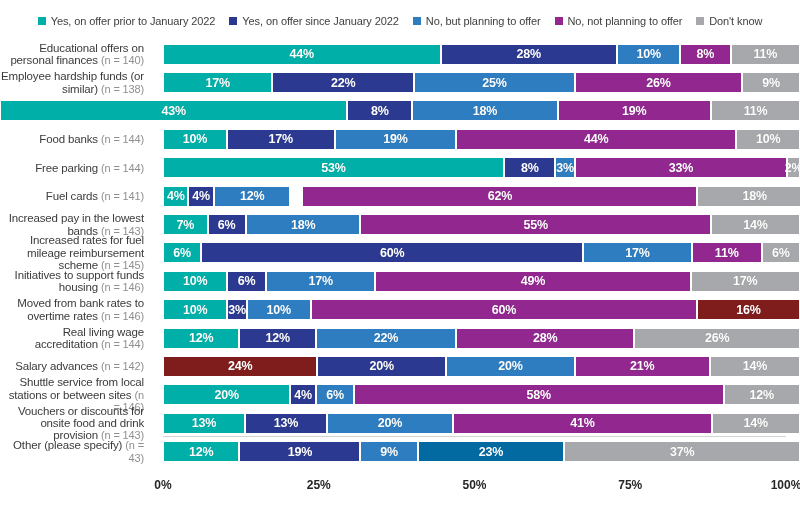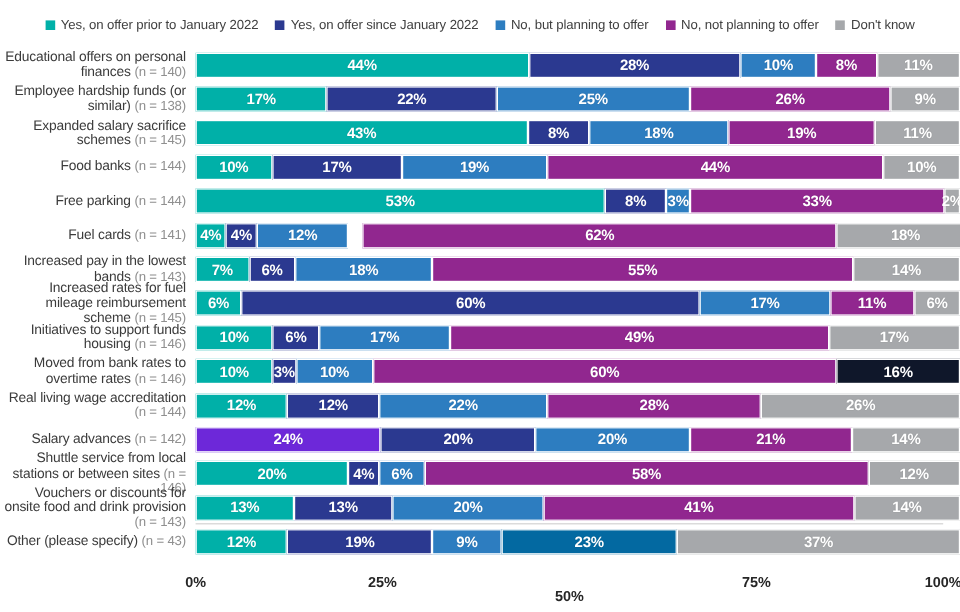--- a/index.html
+++ b/index.html
@@ -58,21 +58,21 @@
   }
   .row {
     display: flex;
     align-items: center;
     height: 28.4px;
     width: 800px;
   }
   .row-label {
     width: 163px;
     flex: 0 0 163px;
-    padding-right: 8px;
+    padding-right: 19px;
     text-align: right;
     font-size: 11.5px;
     line-height: 12.4px;
     color: #3b3b3b;
     letter-spacing: -0.15px;
   }
   .row-label .nval {
     color: #8f8f8f;
     font-size: 11px;
   }
@@ -190,21 +190,20 @@
             </div>
             <div class="seg" title="No, not planning to offer: 26%" style="background: rgb(145, 39, 143); flex: 0 0 26.2626%;">
               <span class="seg-label">26%</span>
             </div>
             <div class="seg" title="Don't know: 9%" style="background: rgb(166, 168, 171); flex: 0 0 9.09091%;">
               <span class="seg-label">9%</span>
             </div>
           </div>
         </div>
         <div class="row">
-          <div class="row-label"><span>Expanded salary sacrifice schemes</span> <span class="nval">(n = 145)</span></div>
           <div class="bar">
             <div class="seg" title="Yes, on offer prior to January 2022: 43%" style="background: rgb(0, 176, 168); flex: 0 0 43.4343%;">
               <span class="seg-label">43%</span>
             </div>
             <div class="seg" title="Yes, on offer since January 2022: 8%" style="background: rgb(43, 57, 144); flex: 0 0 8.08081%;">
               <span class="seg-label">8%</span>
             </div>
             <div class="seg" title="No, but planning to offer: 18%" style="background: rgb(45, 125, 192); flex: 0 0 18.1818%;">
               <span class="seg-label">18%</span>
             </div>
@@ -344,21 +343,21 @@
             </div>
             <div class="seg" title="Yes, on offer since January 2022: 3%" style="background: rgb(43, 57, 144); flex: 0 0 3.0303%;">
               <span class="seg-label">3%</span>
             </div>
             <div class="seg" title="No, but planning to offer: 10%" style="background: rgb(45, 125, 192); flex: 0 0 10.101%;">
               <span class="seg-label">10%</span>
             </div>
             <div class="seg" title="No, not planning to offer: 60%" style="background: rgb(145, 39, 143); flex: 0 0 60.6061%;">
               <span class="seg-label">60%</span>
             </div>
-            <div class="seg" title="Don't know: 16%" style="background: #0f172a; flex: 0 0 16.1616%;">
+            <div class="seg" title="Don't know: 16%" style="background: #7f1d1d; flex: 0 0 16.1616%;">
               <span class="seg-label">16%</span>
             </div>
           </div>
         </div>
         <div class="row">
           <div class="row-label"><span>Real living wage accreditation</span> <span class="nval">(n = 144)</span></div>
           <div class="bar">
             <div class="seg" title="Yes, on offer prior to January 2022: 12%" style="background: rgb(0, 176, 168); flex: 0 0 12%;">
               <span class="seg-label">12%</span>
             </div>
@@ -372,21 +371,21 @@
               <span class="seg-label">28%</span>
             </div>
             <div class="seg" title="Don't know: 26%" style="background: rgb(166, 168, 171); flex: 0 0 26%;">
               <span class="seg-label">26%</span>
             </div>
           </div>
         </div>
         <div class="row">
           <div class="row-label"><span>Salary advances</span> <span class="nval">(n = 142)</span></div>
           <div class="bar">
-            <div class="seg" title="Yes, on offer prior to January 2022: 24%" style="background: #6d28d9; flex: 0 0 24.2424%; text-align: center;">
+            <div class="seg" title="Yes, on offer prior to January 2022: 24%" style="background: #7f1d1d; flex: 0 0 24.2424%; text-align: center;">
               <span class="seg-label">24%</span>
             </div>
             <div class="seg" title="Yes, on offer since January 2022: 20%" style="background: rgb(43, 57, 144); flex: 0 0 20.202%;">
               <span class="seg-label">20%</span>
             </div>
             <div class="seg" title="No, but planning to offer: 20%" style="background: rgb(45, 125, 192); flex: 0 0 20.202%;">
               <span class="seg-label">20%</span>
             </div>
             <div class="seg" title="No, not planning to offer: 21%" style="background: rgb(145, 39, 143); flex: 0 0 21.2121%;">
               <span class="seg-label">21%</span>
@@ -456,18 +455,18 @@
             </div>
           </div>
         </div>
       </div>
   </div>
 
   <div class="axis-line"></div>
   <div class="axis">
       <div class="tick" style="left: 163px;">0%</div>
       <div class="tick" style="left: 318.75px;">25%</div>
-      <div class="tick" style="left: 474.5px; margin-top: 12px;">50%</div>
+      <div class="tick" style="left: 474.5px;">50%</div>
       <div class="tick" style="left: 630.25px;">75%</div>
       <div class="tick" style="left: 786px;">100%</div>
     </div>
 
 </div>
 
 </body></html>

